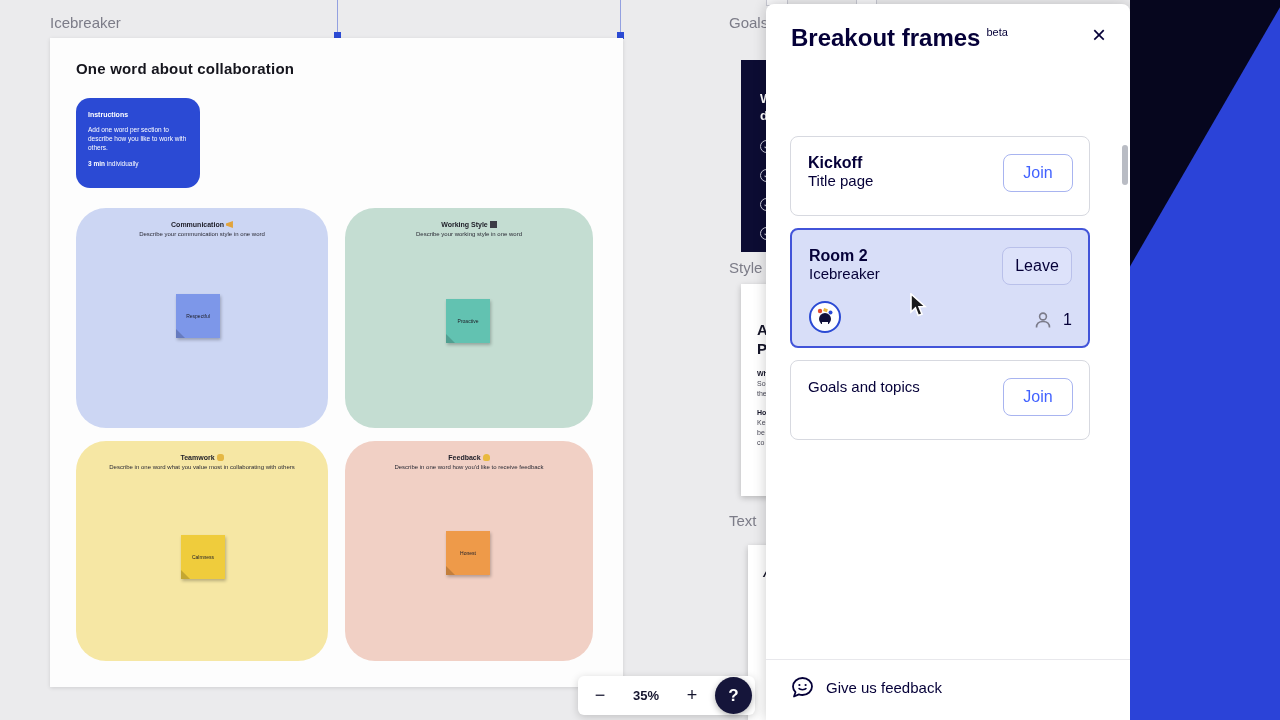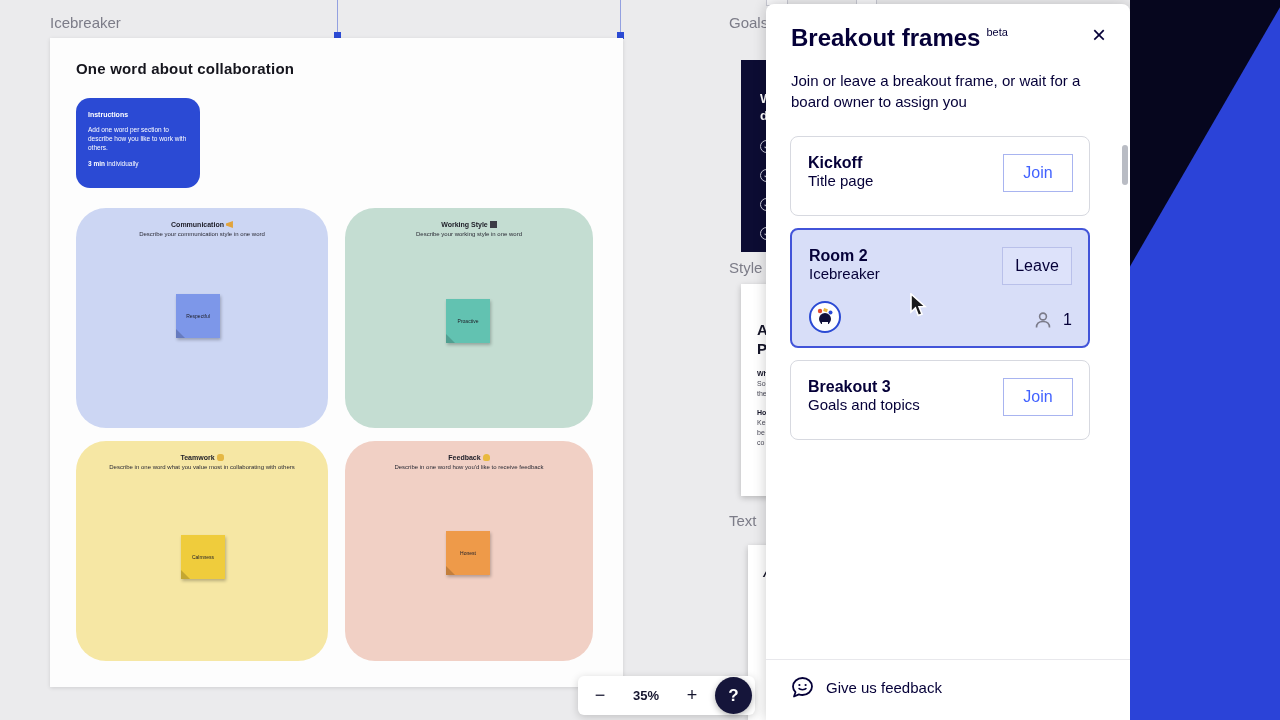--- a/index.html
+++ b/index.html
@@ -97,21 +97,21 @@
     line-height:21px; color:#050038; }
 
   .room-card { position:absolute; left:24px; width:300px; background:#fff;
     border:1px solid #d7d9e0; border-radius:8px; padding:17px 16px 0 17px; }
   .rc1 { top:132px; height:80px; }
   .rc2 { top:224px; height:120px; background:#d8def8; border:2px solid #4254d9; }
   .rc3 { top:356px; height:80px; }
   .room-name { font-size:16px; font-weight:bold; color:#050038; }
   .room-frame { font-size:15px; color:#050038; }
   .room-btn { position:absolute; right:16px; top:17px; width:70px; height:38px;
-    border-radius:0; font-size:16px; display:flex; align-items:center; justify-content:center;
+    border-radius:8px; font-size:16px; display:flex; align-items:center; justify-content:center;
     cursor:pointer; font-family:"Liberation Sans", sans-serif; }
   .join-btn { background:#fff; border:1px solid #a8b4f0; color:#4262ff; }
   .leave-btn { background:#dde2fa; border:1px solid #b9c0ea; color:#050038; }
 
   .avatar { position:absolute; left:17px; bottom:13px; width:32px; height:32px; border-radius:50%;
     border:2px solid #2b4ad4; background:#fff; display:flex; align-items:center; justify-content:center; }
   .participants { position:absolute; right:16px; bottom:16px; display:flex; align-items:center; gap:10px; }
   .participants .count { font-size:16px; color:#050038; }
 
   .panel-divider { position:absolute; left:0; right:0; top:655px; height:1px; background:#e8e8ec; }
@@ -219,21 +219,20 @@
 
   <div class="h-scroll"></div>
   <div class="h-scroll-dark"></div>
 </div>
 
 <div class="panel">
   <div class="panel-header">
     <span class="panel-title">Breakout frames</span><span class="beta-badge">beta</span>
     <span class="close-btn">×</span>
   </div>
-  <div class="panel-desc">Join or leave a breakout frame, or wait for a board owner to assign you</div>
 
   <div class="room-card rc1">
     <div class="room-name">Kickoff</div>
     <div class="room-frame">Title page</div>
     <div class="room-btn join-btn">Join</div>
   </div>
 
   <div class="room-card rc2">
     <div class="room-name">Room 2</div>
     <div class="room-frame">Icebreaker</div>
@@ -250,21 +249,20 @@
     <div class="participants">
       <svg width="20" height="20" viewBox="0 0 20 20">
         <circle cx="10" cy="6.5" r="3.4" fill="none" stroke="#7b7b8a" stroke-width="1.6"></circle>
         <path d="M3.5 17.5 C3.5 13.5 6.3 11.5 10 11.5 C13.7 11.5 16.5 13.5 16.5 17.5" fill="none" stroke="#7b7b8a" stroke-width="1.6"></path>
       </svg>
       <span class="count">1</span>
     </div>
   </div>
 
   <div class="room-card rc3">
-    <div class="room-name">Breakout 3</div>
     <div class="room-frame">Goals and topics</div>
     <div class="room-btn join-btn">Join</div>
   </div>
 
   <div class="panel-divider"></div>
   <div class="feedback-row">
     <svg width="23" height="23" viewBox="0 0 23 23">
       <path d="M11.5 2 C16.7 2 21 5.8 21 10.5 C21 15.2 16.7 19 11.5 19 C10.2 19 9 18.8 7.9 18.4 L3 20.5 L4.5 16.2 C2.9 14.7 2 12.7 2 10.5 C2 5.8 6.3 2 11.5 2 Z" fill="none" stroke="#050038" stroke-width="1.8" stroke-linejoin="round"></path>
       <circle cx="8.4" cy="9" r="1.1" fill="#050038"></circle>
       <circle cx="14.6" cy="9" r="1.1" fill="#050038"></circle>

